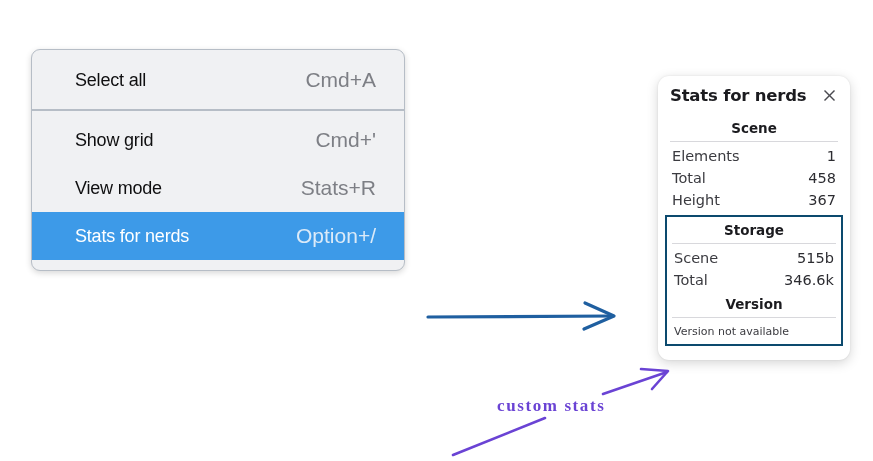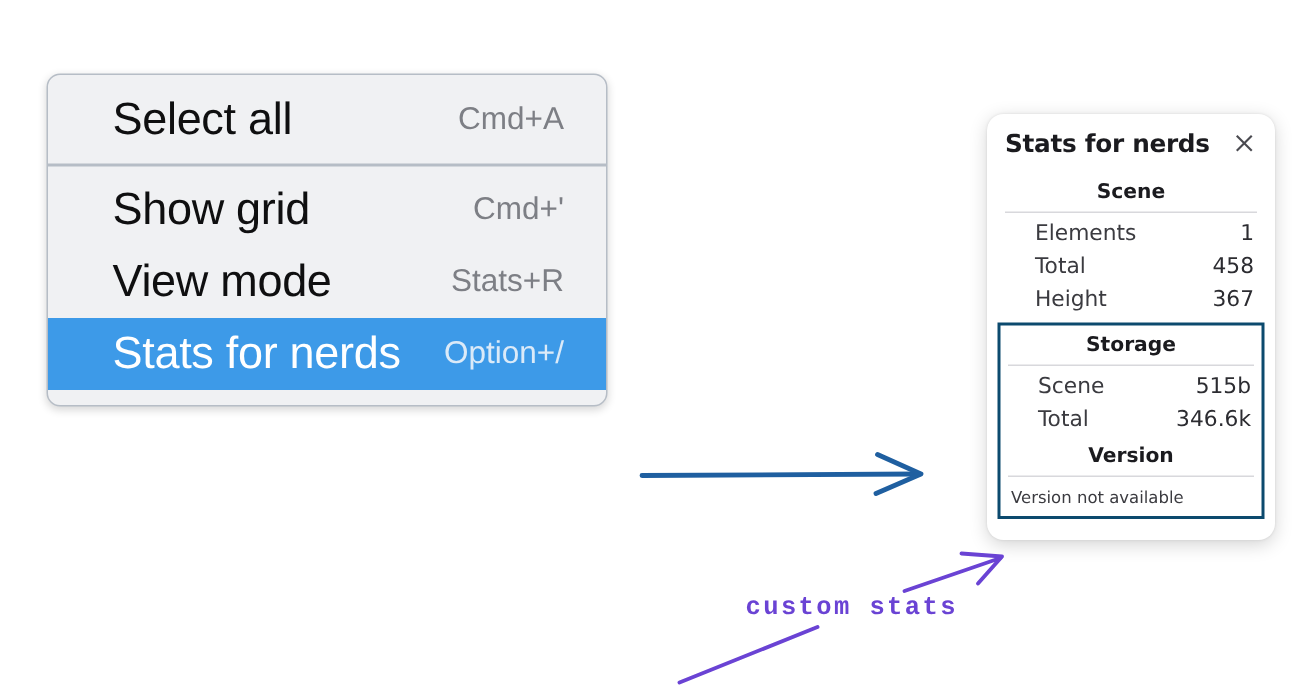--- a/index.html
+++ b/index.html
@@ -39,21 +39,21 @@
   .menu-item {
     height: 48px;
     display: flex;
     align-items: center;
     justify-content: space-between;
     padding: 0 28px 0 43px;
     box-sizing: border-box;
     cursor: default;
   }
   .menu-item .label {
-    font-size: 30px;
+    font-size: 18px;
     color: #0f0f10;
     letter-spacing: -0.2px;
     white-space: nowrap;
   }
   .menu-item .shortcut {
     font-size: 21px;
     color: #7d7f85;
     white-space: nowrap;
     text-align: right;
   }
@@ -108,21 +108,20 @@
     background: #d8d8dc;
     margin: 0 0 3px 0;
   }
   .stat-row {
     display: flex;
     justify-content: space-between;
     align-items: baseline;
     font-size: 14.5px;
     color: #3b3b40;
     padding: 3px 2px;
-    margin-left: 18px;
   }
   .stat-row .v { color: #2c2c31; }
 
   .highlight-box {
     border: 2px solid #0c4a6e;
     margin: 4px -5px 0 -5px;
     padding: 0 5px 4px 5px;
     box-sizing: border-box;
   }
   .version-text {
@@ -136,21 +135,21 @@
   #annotations {
     position: absolute;
     left: 0; top: 0;
     width: 873px; height: 461px;
     pointer-events: none;
   }
   .hand-label {
     position: absolute;
     left: 497px;
     top: 396px;
-    font-family: Liberation Mono, monospace;
+    font-family: Liberation Serif, serif;
     font-size: 17px;
     font-weight: bold;
     color: #6a43d4;
     letter-spacing: 1.6px;
     white-space: nowrap;
   }
 </style>
 </head>
 <body>
 

